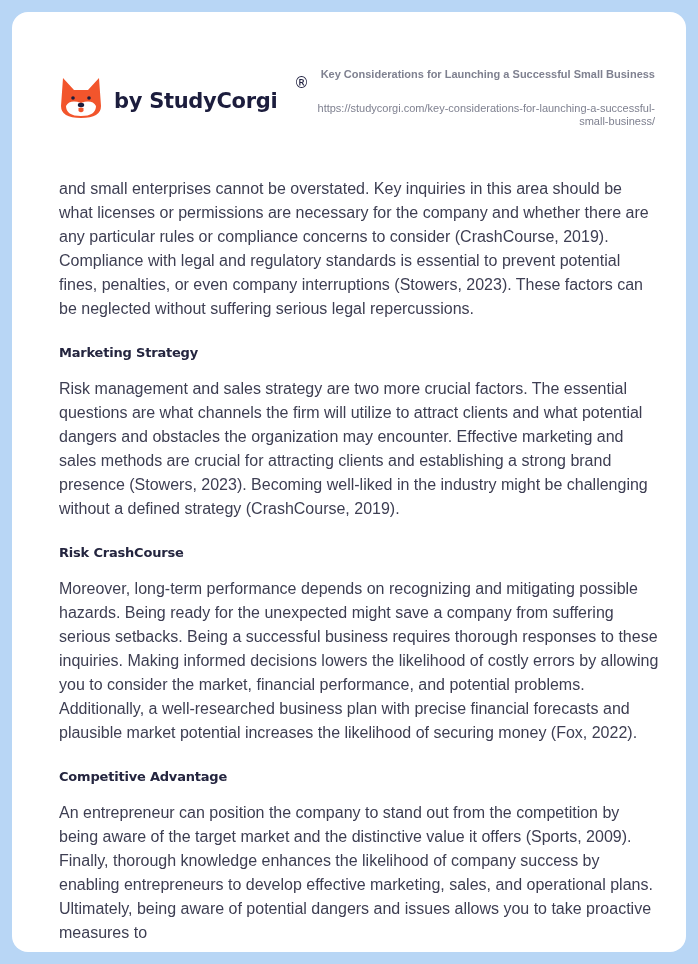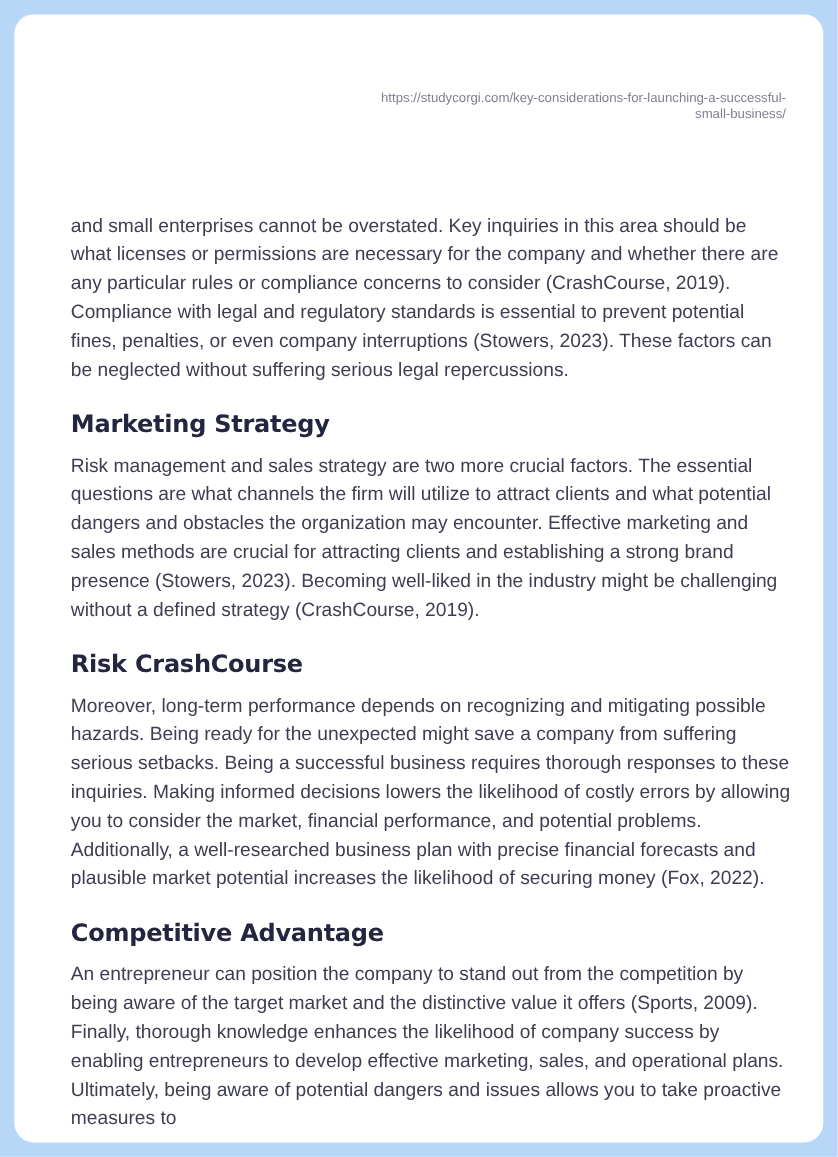--- a/index.html
+++ b/index.html
@@ -70,21 +70,21 @@
       text-align: right;
     }
     .doc-title {
       font-family: "Liberation Sans", sans-serif;
       font-weight: bold;
       font-size: 11px;
       line-height: 14px;
       color: #7f8190;
     }
     .doc-url {
-      margin-top: 9px;
+      margin-top: 21px;
       font-family: "Liberation Sans", sans-serif;
       font-size: 11px;
       line-height: 13px;
       color: #7f8190;
       text-decoration: none;
       display: block;
     }
     .content {
       position: absolute;
       left: 47px;
@@ -95,39 +95,59 @@
       margin: 0;
       font-family: "Liberation Sans", sans-serif;
       font-size: 16px;
       line-height: 24px;
       color: #3d3e52;
     }
     .heading {
       margin: 0;
       font-family: "DejaVu Sans", sans-serif;
       font-weight: bold;
-      font-size: 20px;
+      font-size: 13px;
       color: #24253f;
       letter-spacing: -0.2px;
     }
     .sec {
       margin-top: 18px;
     }
     .sec .heading {
       line-height: 28px;
       margin-bottom: 10px;
     }
   </style>
 </head>
 <body>
 
 <div class="card">
   <div class="header">
+    <a class="logo">
+      <svg viewBox="0 0 42 44" xmlns="http://www.w3.org/2000/svg">
+
+        <path d="M3 2 L14 14 L28 14 L39 2 L41 30 Q41 42 21 42 Q1 42 1 30 Z" fill="#f2552c"></path>
+
+        <path d="M7 9 L13 16 L9 20 Z" fill="#ffffff" opacity="0.0"></path>
+
+        <path d="M6 30 Q10 23 21 27 Q32 23 36 30 Q36 40 21 40 Q6 40 6 30 Z" fill="#ffffff"></path>
+
+        <circle cx="13" cy="22" r="1.8" fill="#1c1d3d"></circle>
+        <circle cx="29" cy="22" r="1.8" fill="#1c1d3d"></circle>
+
+        <ellipse cx="21" cy="29" rx="3.2" ry="2.2" fill="#1c1d3d"></ellipse>
+
+        <path d="M18.5 32 Q21 31 23.5 32 L23.5 35 Q21 37.5 18.5 35 Z" fill="#f2552c"></path>
+      </svg>
+      <span class="logo-text">by StudyCorgi</span>
+      <span class="logo-reg">®</span>
+    </a>
 
     <div class="doc-meta">
+      <div class="doc-title">Key Considerations for Launching a Successful Small Business</div>
       <a class="doc-url">https://studycorgi.com/key-considerations-for-launching-a-successful-small-business/</a>
     </div>
   </div>
 
   <div class="content">
     <p class="para">and small enterprises cannot be overstated. Key inquiries in this area should be what licenses or permissions are necessary for the company and whether there are any particular rules or compliance concerns to consider (CrashCourse, 2019). Compliance with legal and regulatory standards is essential to prevent potential fines, penalties, or even company interruptions (Stowers, 2023). These factors can be neglected without suffering serious legal repercussions.</p>
 
     <div class="sec">
       <h2 class="heading">Marketing Strategy</h2>
       <p class="para">Risk management and sales strategy are two more crucial factors. The essential questions are what channels the firm will utilize to attract clients and what potential dangers and obstacles the organization may encounter. Effective marketing and sales methods are crucial for attracting clients and establishing a strong brand presence (Stowers, 2023). Becoming well-liked in the industry might be challenging without a defined strategy (CrashCourse, 2019).</p>

